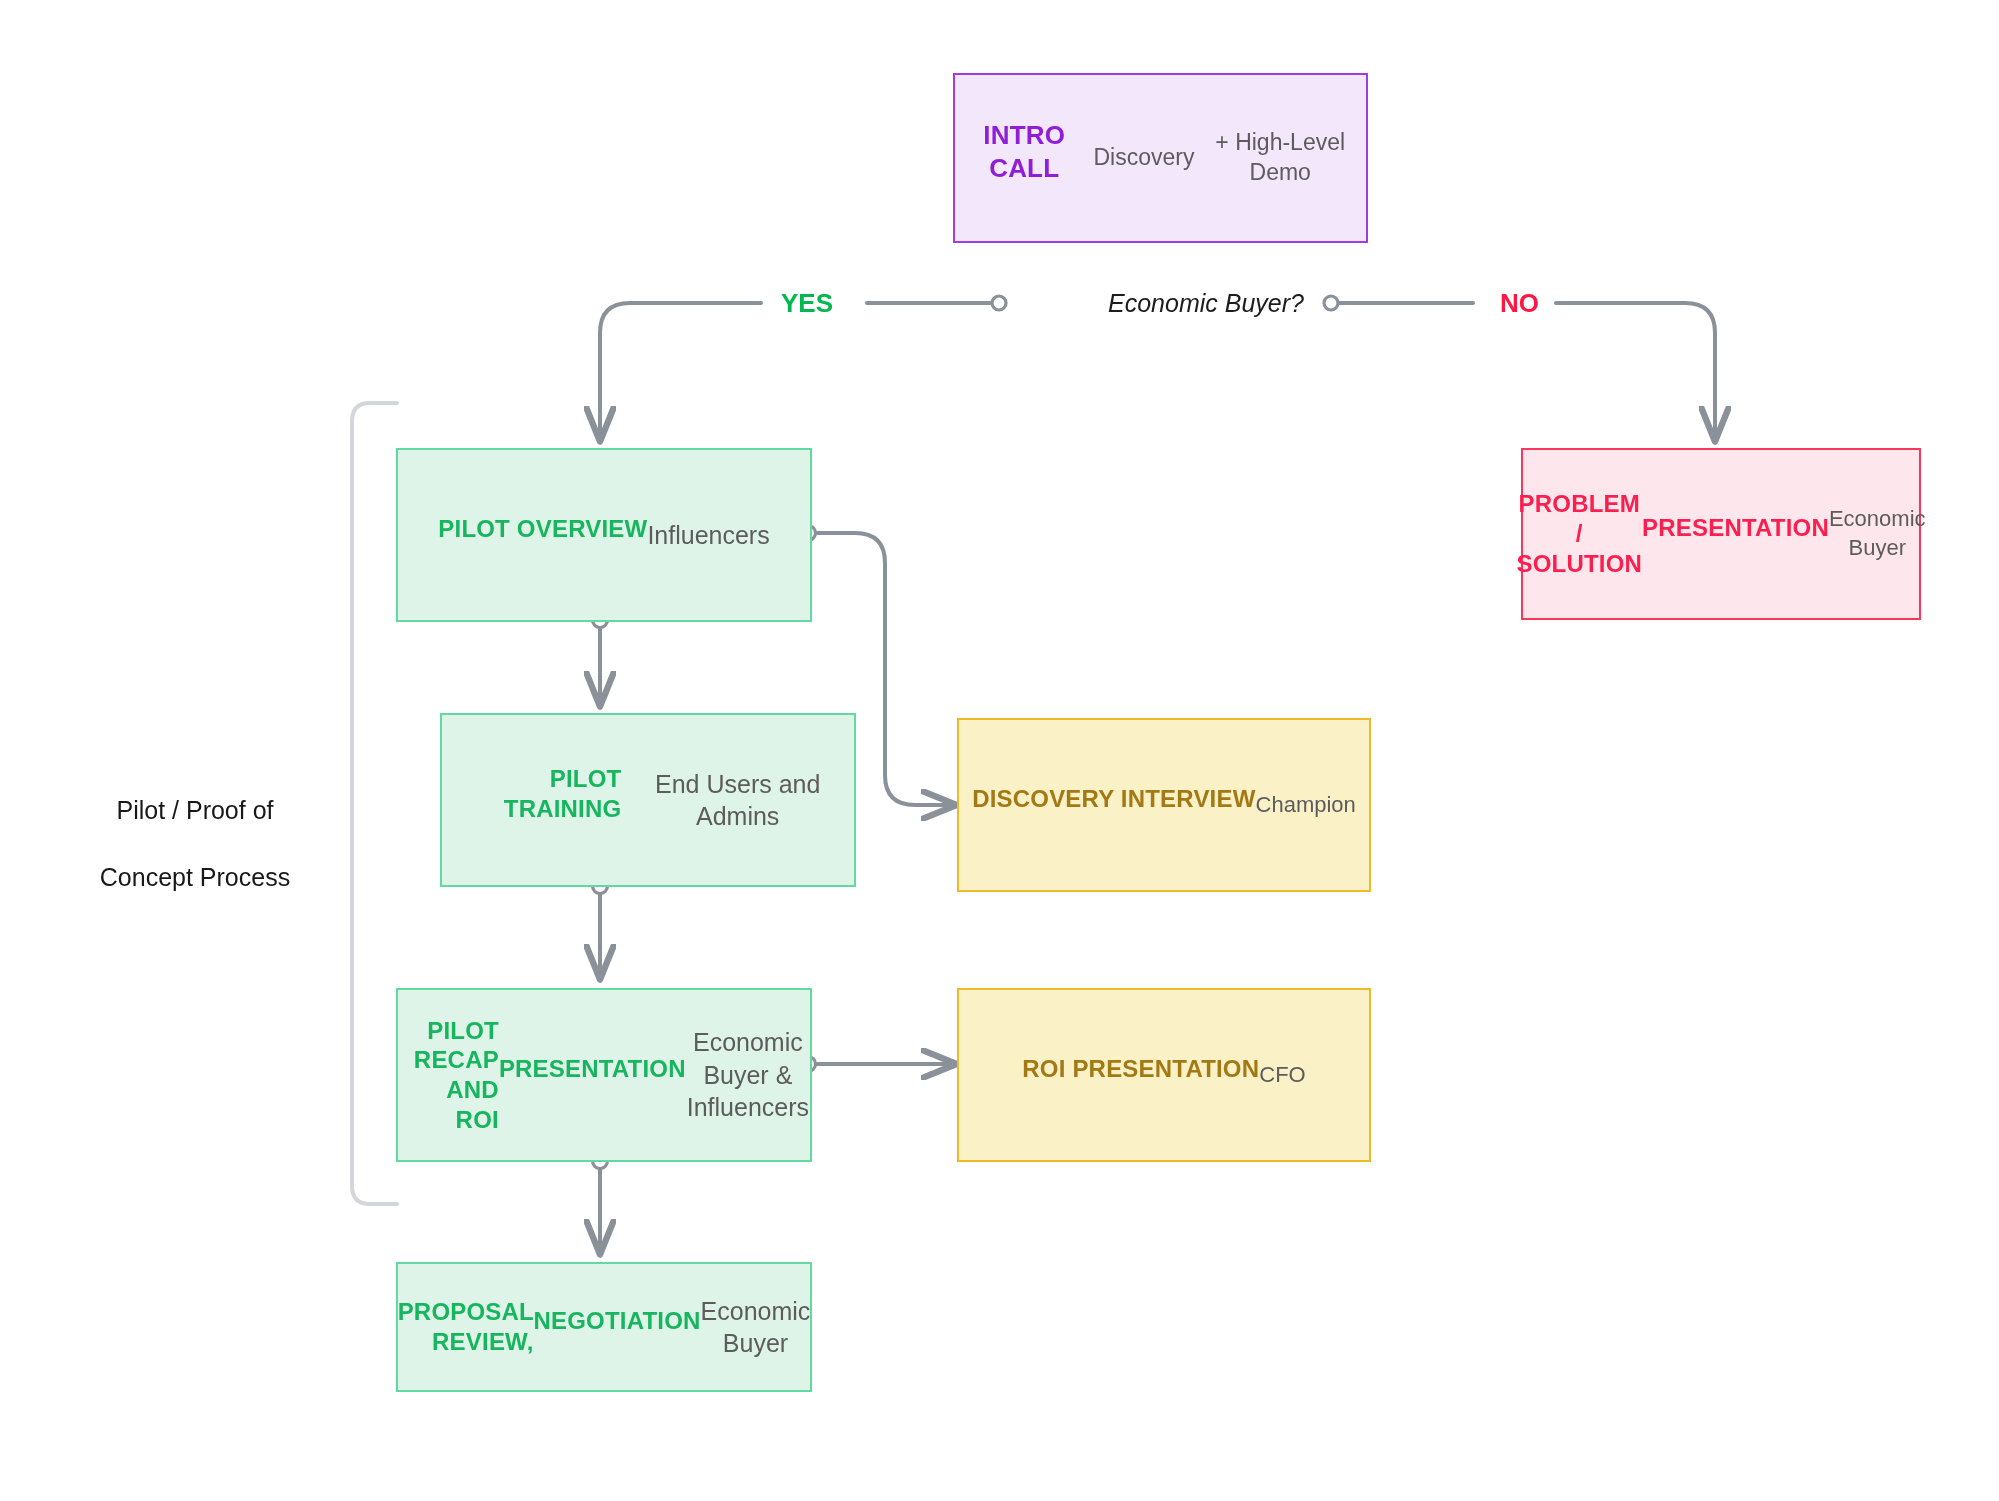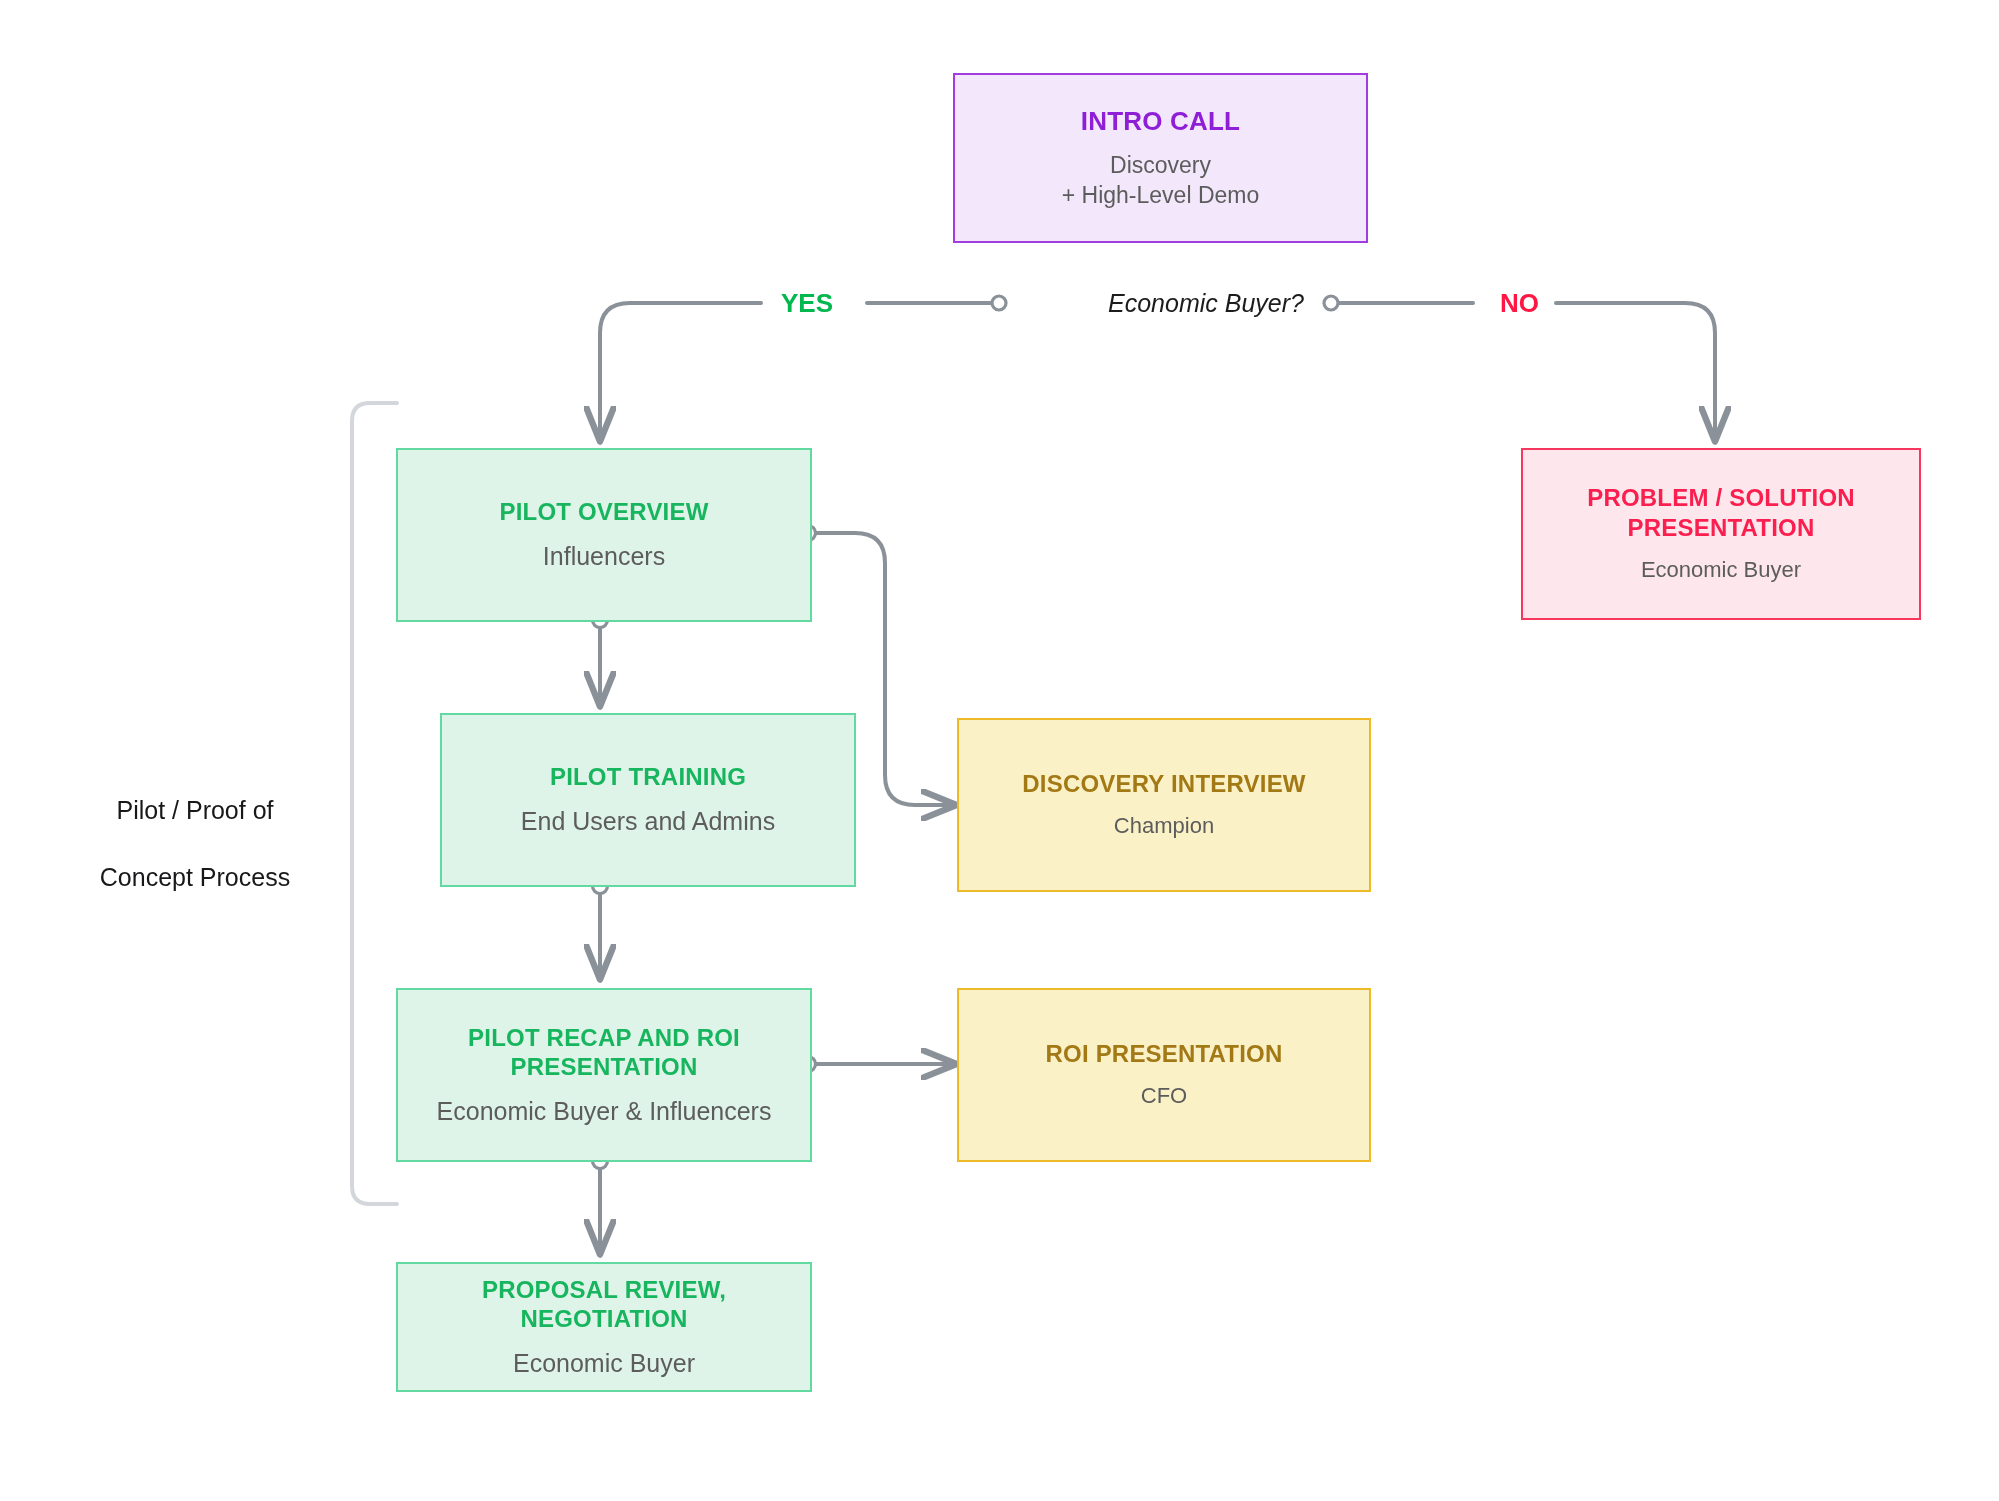--- a/index.html
+++ b/index.html
@@ -19,21 +19,21 @@
   svg.wires {
     position: absolute;
     left: 0; top: 0;
     width: 1999px;
     height: 1501px;
     pointer-events: none;
   }
   .node {
     position: absolute;
     display: flex;
-    flex-direction: column;
+    flex-direction: row;
     align-items: center;
     justify-content: center;
     border-width: 2px;
     border-style: solid;
     text-align: center;
   }
   .node .title {
     font-weight: bold;
     letter-spacing: 0.2px;
     line-height: 1.24;
@@ -41,21 +41,21 @@
   .node .subtitle {
     color: #5c5c5c;
     line-height: 1.3;
   }
   
   .n-purple { background: #f3e7fb; border-color: #a23ce0; }
   .n-purple .title { color: #8f1fd6; font-size: 26px; margin-bottom: 13px; }
   .n-purple .subtitle { font-size: 23px; }
   
   .n-green { background: #dff4e8; border-color: #62d9a0; }
-  .n-green .title { color: #18b55f; font-size: 24px; margin-bottom: 13px; }
+  .n-green .title { color: #18b55f; font-size: 24px; margin-bottom: 13px; text-align: right; }
   .n-green .subtitle { font-size: 25px; text-align: center; }
   
   .n-yellow { background: #fbf1c7; border-color: #eeba28; }
   .n-yellow .title { color: #a37915; font-size: 24px; margin-bottom: 13px; }
   .n-yellow .subtitle { font-size: 22px; }
   
   .n-pink { background: #fde7ec; border-color: #f8375f; }
   .n-pink .title { color: #fb1f4f; font-size: 24px; margin-bottom: 13px; }
   .n-pink .subtitle { font-size: 22px; }
 

